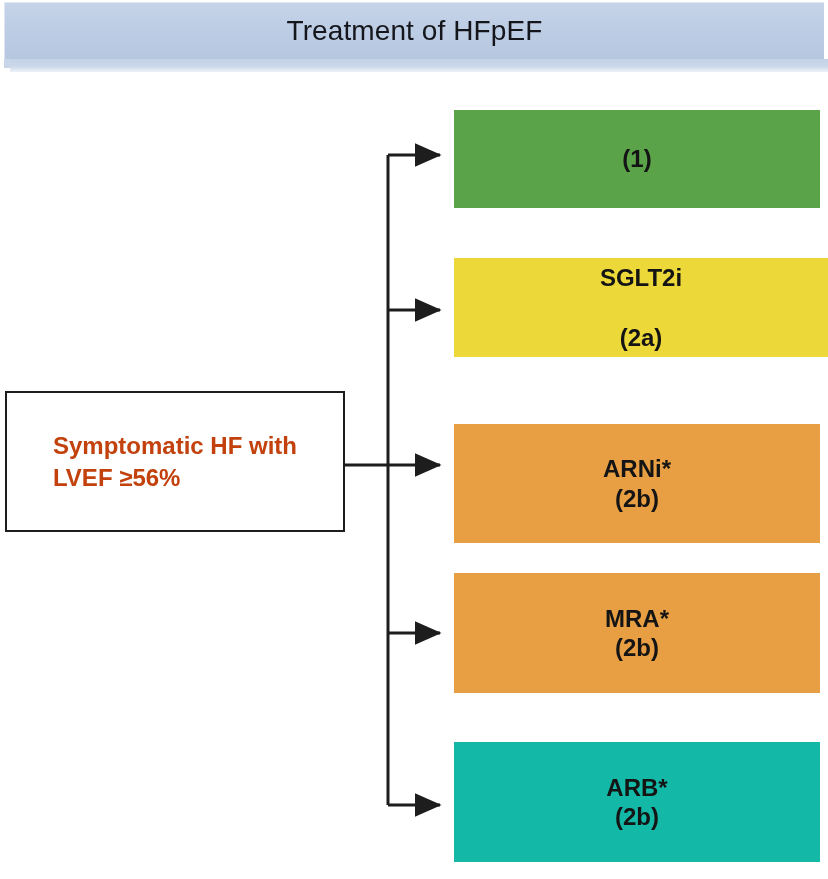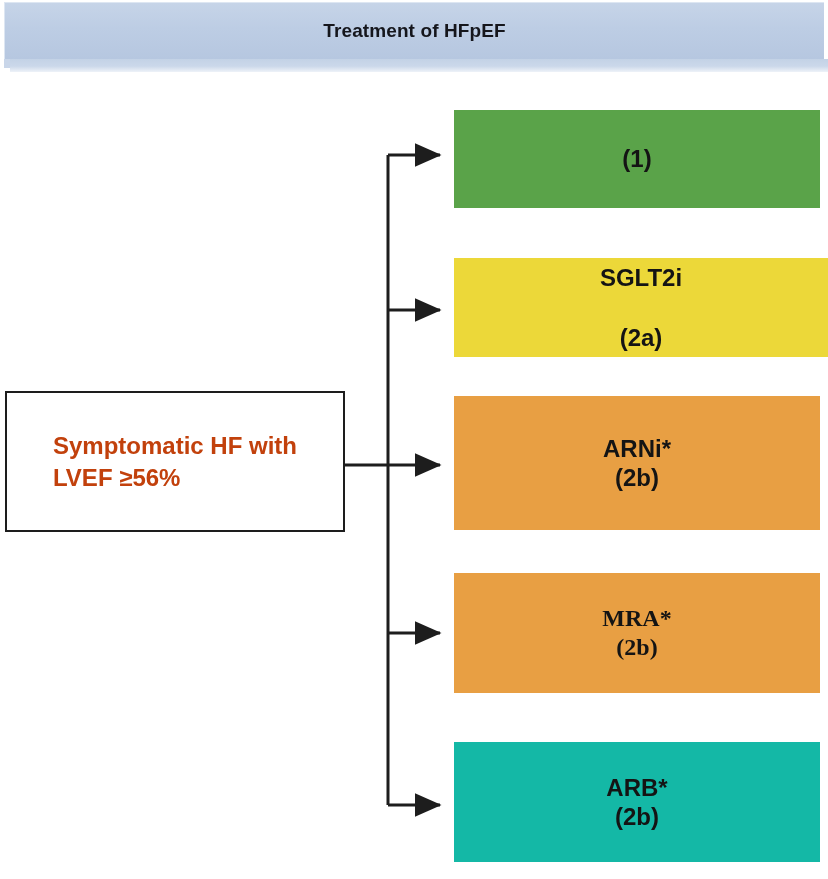--- a/index.html
+++ b/index.html
@@ -47,22 +47,22 @@
     position: absolute;
     left: 4px;
     top: 59px;
     width: 6px;
     height: 9px;
     background: #c9d6e9;
   }
   .header-title {
     position: relative;
     z-index: 3;
-    font-size: 19px;
-    font-weight: bold;
+    font-size: 28px;
+    font-weight: normal;
     color: #15161c;
     letter-spacing: 0.1px;
   }
 
   
   .source-box {
     position: absolute;
     left: 5px;
     top: 391px;
     width: 340px;
@@ -155,26 +155,26 @@
 
   <div class="tbox" style="top: 110px; height: 98px; width: 366px; background: rgb(90, 163, 73);">
     <div class="line2">(1)</div>
   </div>
 
   <div class="tbox" style="top: 258px; height: 99px; width: 374px; background: rgb(236, 216, 57); gap: 30px;">
     <div class="line1">SGLT2i</div>
     <div class="line2">(2a)</div>
   </div>
 
-  <div class="tbox" style="top: 396px; height: 134px; width: 366px; background: rgb(232, 159, 67);">
+  <div class="tbox" style="top: 424px; height: 119px; width: 366px; background: rgb(232, 159, 67);">
     <div class="line1">ARNi*</div>
     <div class="line2">(2b)</div>
   </div>
 
-  <div class="tbox" style="top: 573px; height: 120px; width: 366px; background: rgb(232, 159, 67); font-family: Liberation Serif, serif;">
+  <div class="tbox" style="top: 573px; height: 120px; width: 366px; background: rgb(232, 159, 67);">
     <div class="line1">MRA*</div>
     <div class="line2">(2b)</div>
   </div>
 
   <div class="tbox" style="top: 742px; height: 120px; width: 366px; background: #14b8a6;">
     <div class="line1">ARB*</div>
     <div class="line2">(2b)</div>
   </div>
 
 </div>

